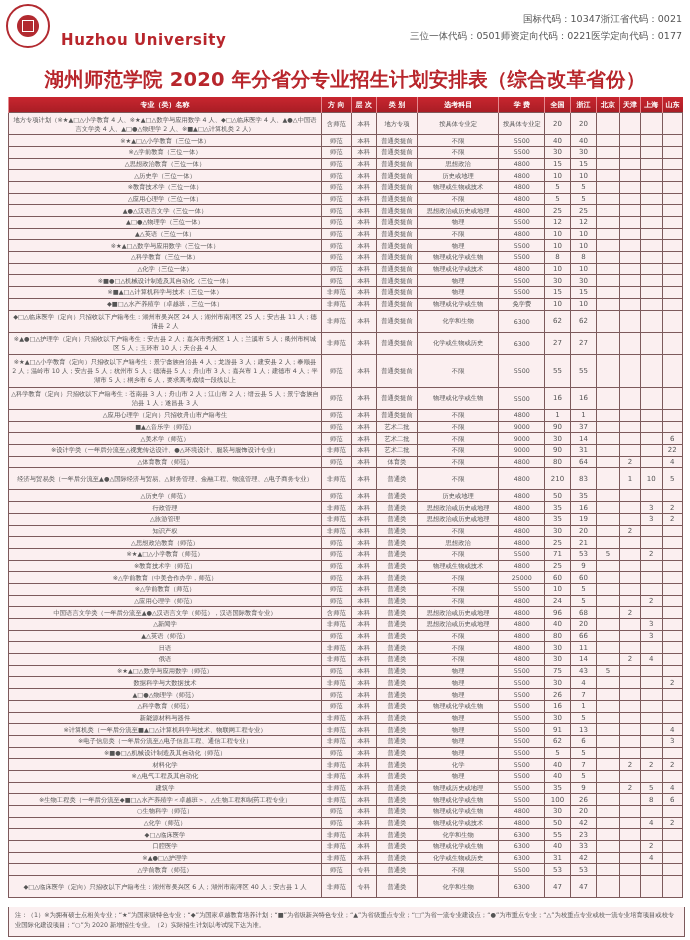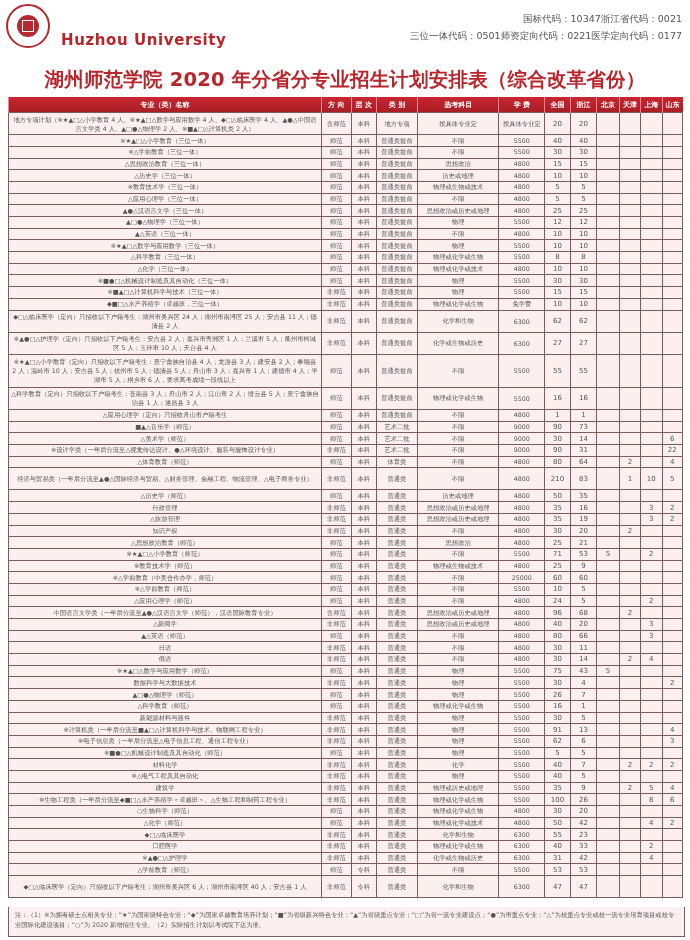--- a/index.html
+++ b/index.html
@@ -366,21 +366,21 @@
           <td class="num"></td>
         </tr>
         <tr>
           <td>■▲△音乐学（师范）</td>
           <td>师范</td>
           <td>本科</td>
           <td>艺术二批</td>
           <td>不限</td>
           <td>9000</td>
           <td class="num">90</td>
-          <td class="num">73</td>
+          <td class="num">37</td>
           <td class="num"></td>
           <td class="num"></td>
           <td class="num"></td>
           <td class="num"></td>
         </tr>
         <tr>
           <td>△美术学（师范）</td>
           <td>师范</td>
           <td>本科</td>
           <td>艺术二批</td>

